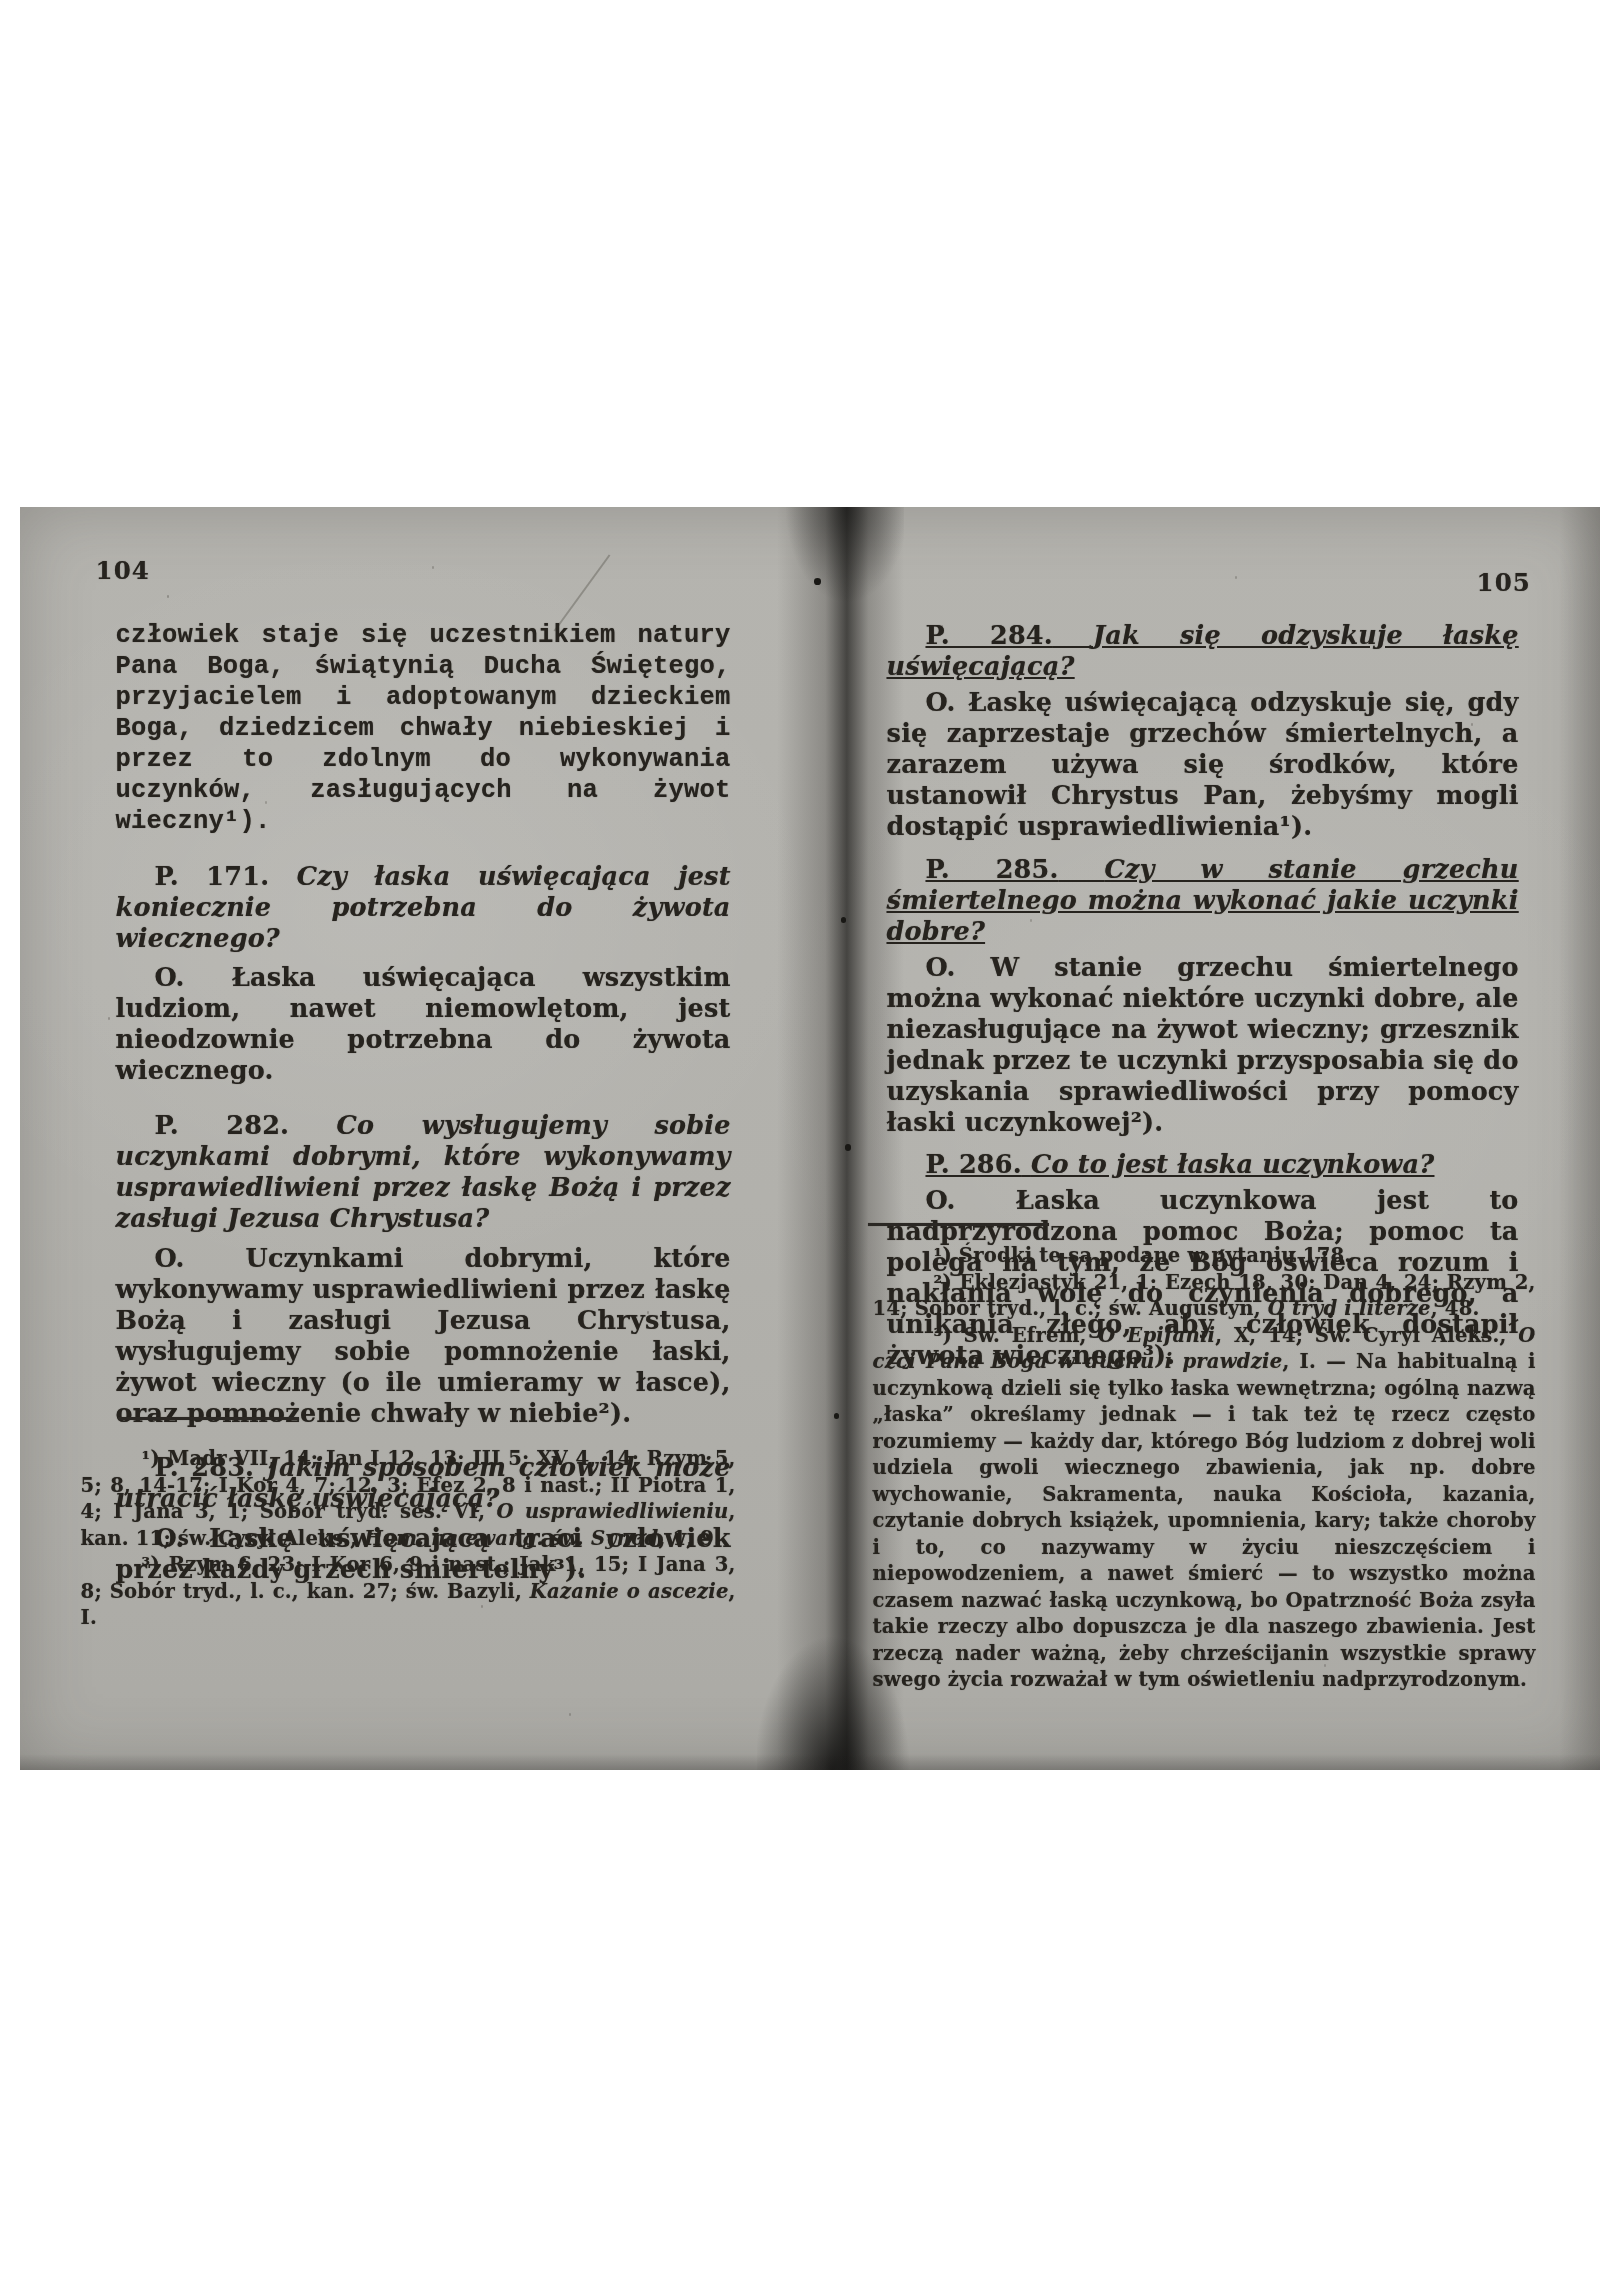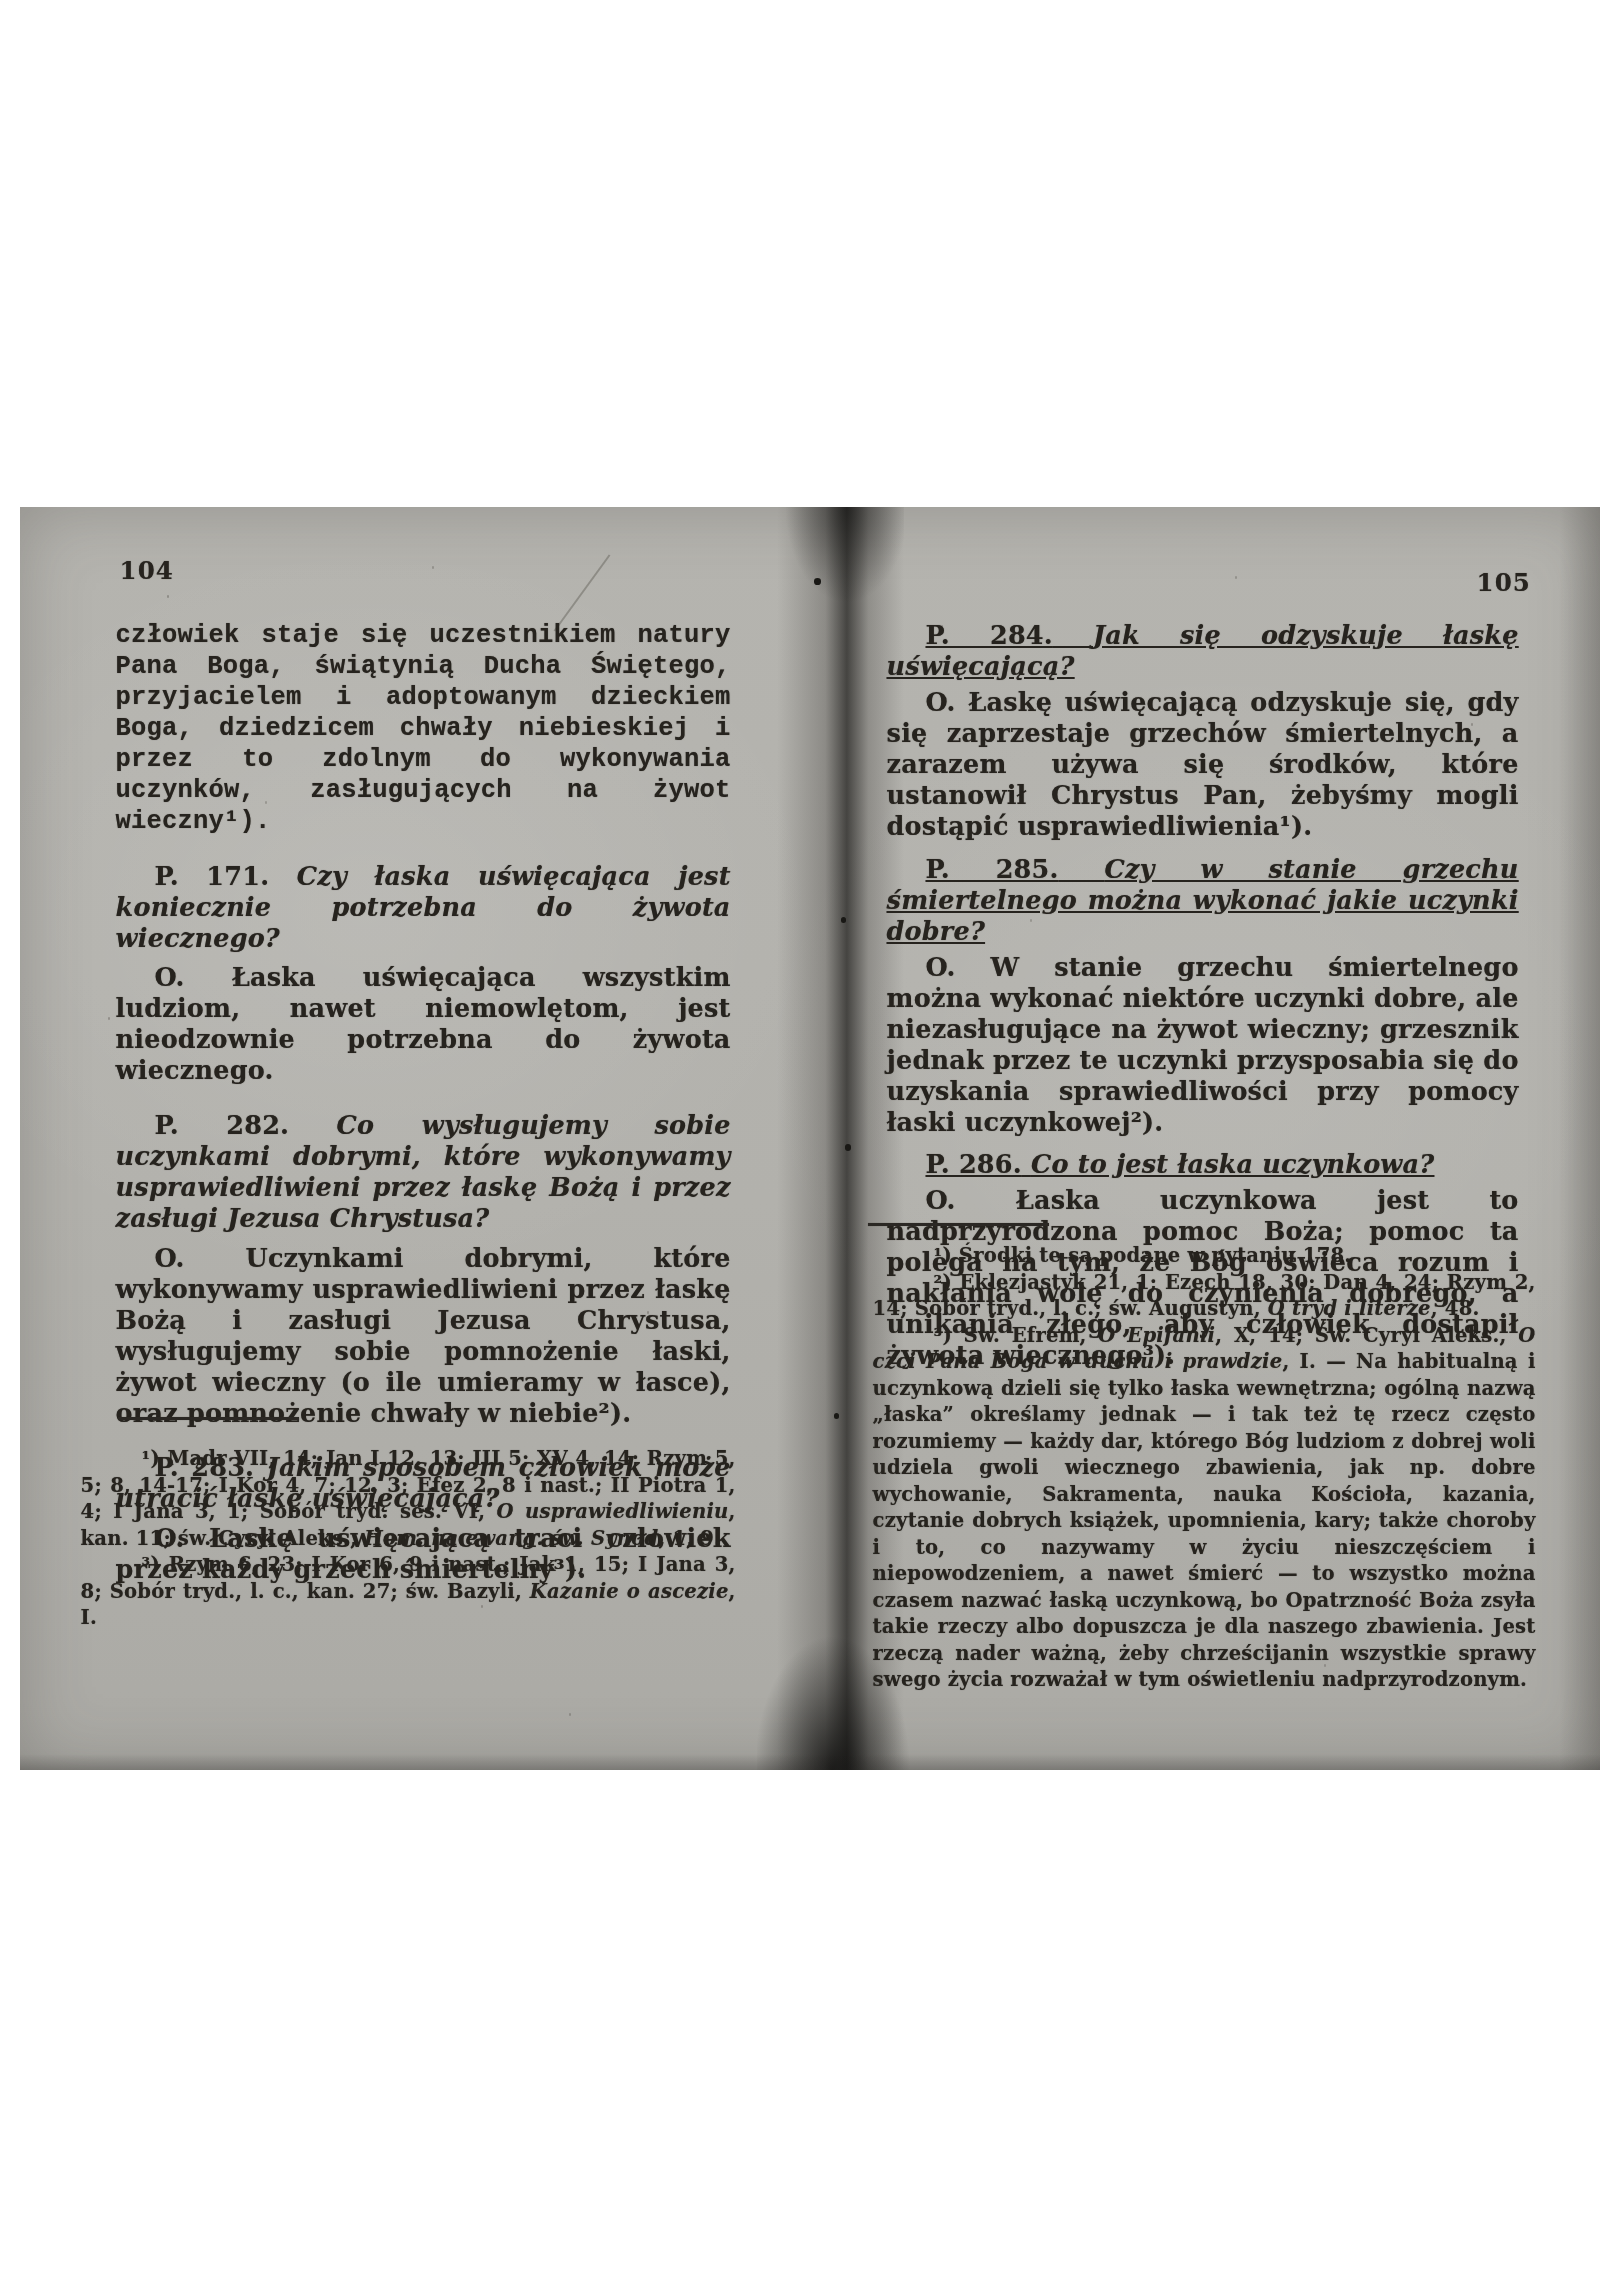--- a/index.html
+++ b/index.html
@@ -45,21 +45,21 @@
       921px 118px 0 rgba(72,68,62,0.33), 1215px 69px 0 rgba(72,68,62,0.30),
       1451px 216px 0 rgba(72,68,62,0.33), 1010px 412px 0 rgba(72,68,62,0.28),
       1353px 549px 0 rgba(72,68,62,0.33), 1108px 745px 0 rgba(72,68,62,0.30),
       1470px 882px 0 rgba(72,68,62,0.33), 1039px 1039px 0 rgba(72,68,62,0.30),
       1304px 1157px 0 rgba(72,68,62,0.30), 549px 1206px 0 rgba(72,68,62,0.30);
   }
   .scratch{position:absolute;left:561px;top:39px;width:2px;height:94px;
     background:rgba(110,107,100,0.55);transform:rotate(36deg);}
   .pagenum{position:absolute;font-size:24.5px;font-weight:bold;letter-spacing:1px;
     text-shadow:0 0 1px rgba(38,35,30,0.6);}
-  .pn-left{left:100px;top:49px;}
+  .pn-left{left:76px;top:49px;}
   .pn-right{left:1457px;top:61px;}
   .col{position:absolute;font-size:25.5px;line-height:31px;font-weight:bold;
     text-align:justify;letter-spacing:0.2px;
     text-shadow:0 0 1px rgba(38,35,30,0.55);}
   .col-left-main{left:96px;top:113px;width:615px;}
   .col-right-main{left:867px;top:113px;width:632px;}
   .para{margin:0;text-indent:39px;}
   .noindent{text-indent:0;font-family:Liberation Mono, monospace;}
   .page-left .q{margin-top:23.5px;}
   .page-left .a{margin-top:8.8px;}

